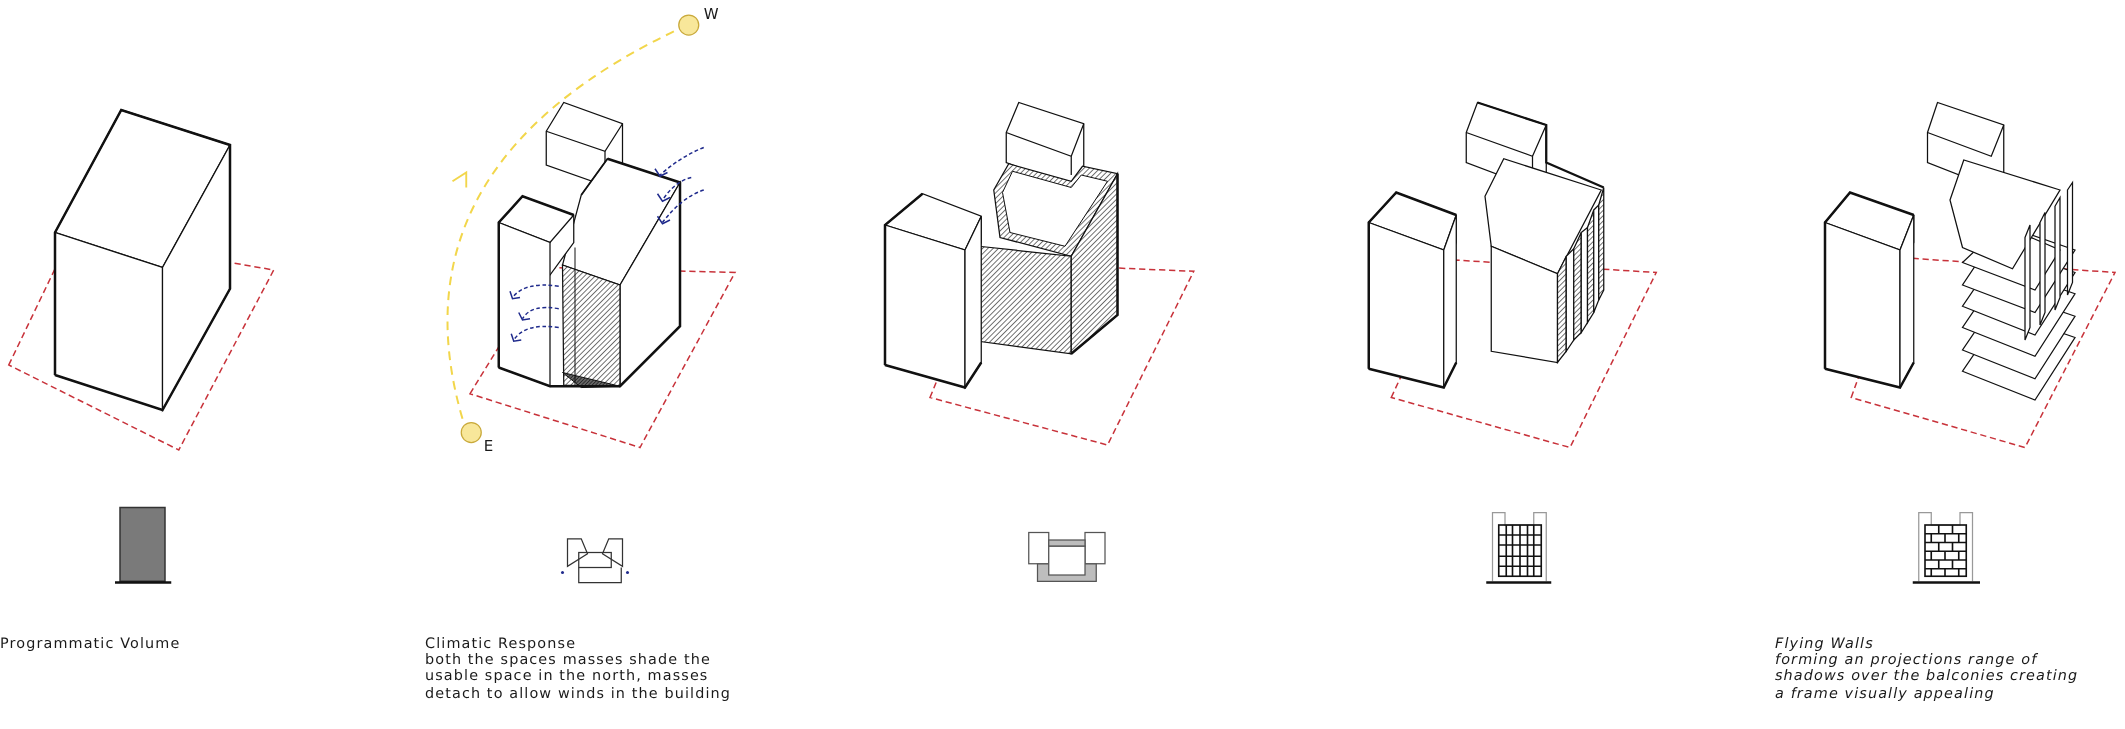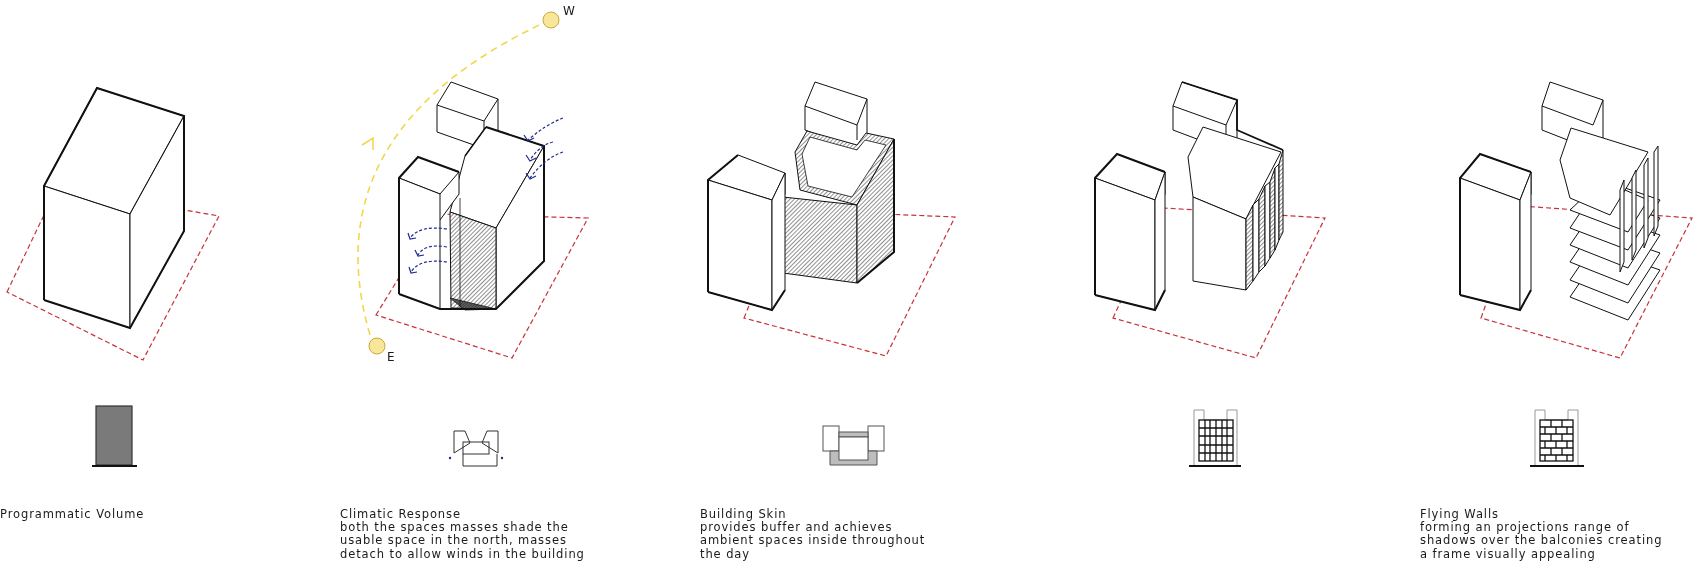--- a/index.html
+++ b/index.html
@@ -131,26 +131,20 @@
     <polyline points="8,292 72,310 85,290" fill="none" stroke="#111" stroke-width="2"></polyline>
     <polyline points="157,283 194,252 194,139" fill="none" stroke="#111" stroke-width="2"></polyline>
   </svg>
   <svg class="plan" style="left:105px;top:420px;" width="80" height="50">
     <rect x="18" y="6" width="16" height="25" fill="#fff" stroke="#555" stroke-width="1"></rect>
     <rect x="63" y="6" width="16" height="25" fill="#fff" stroke="#555" stroke-width="1"></rect>
     <rect x="34" y="12" width="29" height="5" fill="#bdbdbd" stroke="#555" stroke-width="1"></rect>
     <polygon points="25,31 72,31 72,45 25,45" fill="#bdbdbd" stroke="#555" stroke-width="1"></polygon>
     <rect x="34" y="17" width="29" height="23" fill="#fff" stroke="#555" stroke-width="1"></rect>
   </svg>
-  <div class="caption" style="left:0;width:280px;top:508px;">
-    <span class="title">Building Skin</span>
-    <span class="line">provides buffer and achieves</span>
-    <span class="line">ambient spaces inside throughout</span>
-    <span class="line">the day</span>
-  </div>
 </div>
 
 <div class="panel" style="left:1060px;width:360px;">
   <svg class="iso" width="360" height="400">
     <polygon points="53,318 104,208 265,218 196,358" fill="none" stroke="#c8323a" stroke-width="1.2" stroke-dasharray="5,3"></polygon>
 
     <polygon points="113,106 122,82 177,100 177,138 166,150 113,130" fill="#fff" stroke="#111" stroke-width="1"></polygon>
     <polyline points="113,106 166,125 177,100" fill="none" stroke="#111" stroke-width="1"></polyline>
     <line x1="166" y1="125" x2="166" y2="150" stroke="#111" stroke-width="1"></line>
 
@@ -244,19 +238,19 @@
         <line x1="26" y1="41" x2="26" y2="48"></line>
         <line x1="37" y1="41" x2="37" y2="48"></line>
       <line x1="21" y1="48" x2="21" y2="55"></line>
         <line x1="32" y1="48" x2="32" y2="55"></line>
       <line x1="15" y1="55" x2="15" y2="61"></line>
         <line x1="26" y1="55" x2="26" y2="61"></line>
         <line x1="37" y1="55" x2="37" y2="61"></line>
     </g>
     <line x1="0" y1="66" x2="54" y2="66" stroke="#111" stroke-width="2"></line>
   </svg>
-  <div class="caption" style="left:0;width:280px;top:508px;">
+  <div class="caption" style="left:0;width:280px;top:508px;font-style:italic;">
     <span class="title">Flying Walls</span>
     <span class="line">forming an projections range of</span>
     <span class="line">shadows over the balconies creating</span>
     <span class="line">a frame visually appealing</span>
   </div>
 </div>
 
 </body></html>

